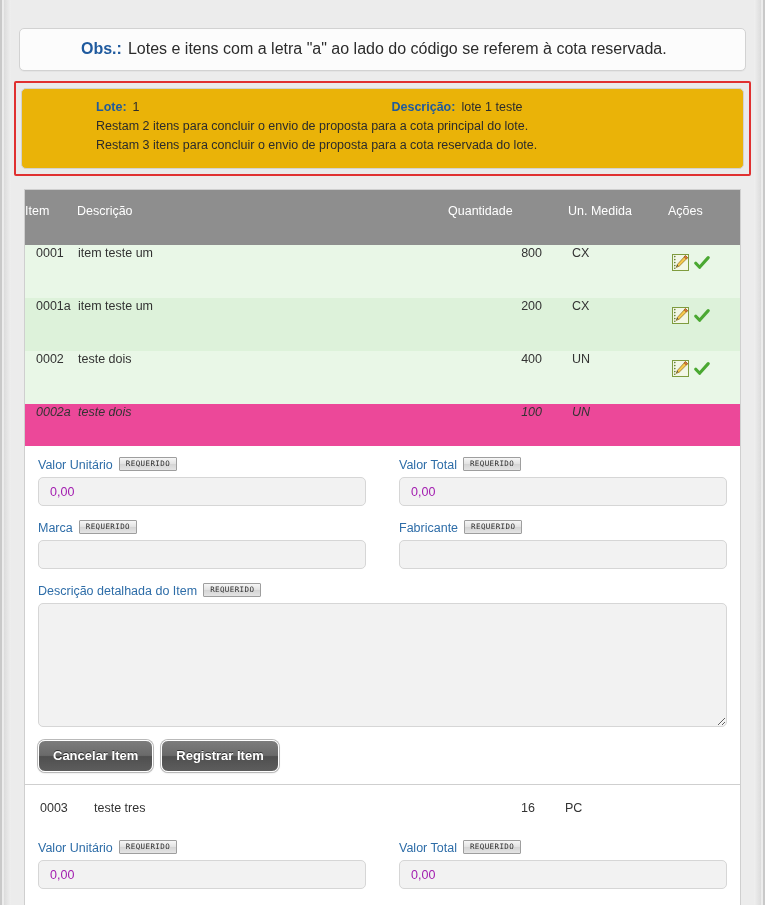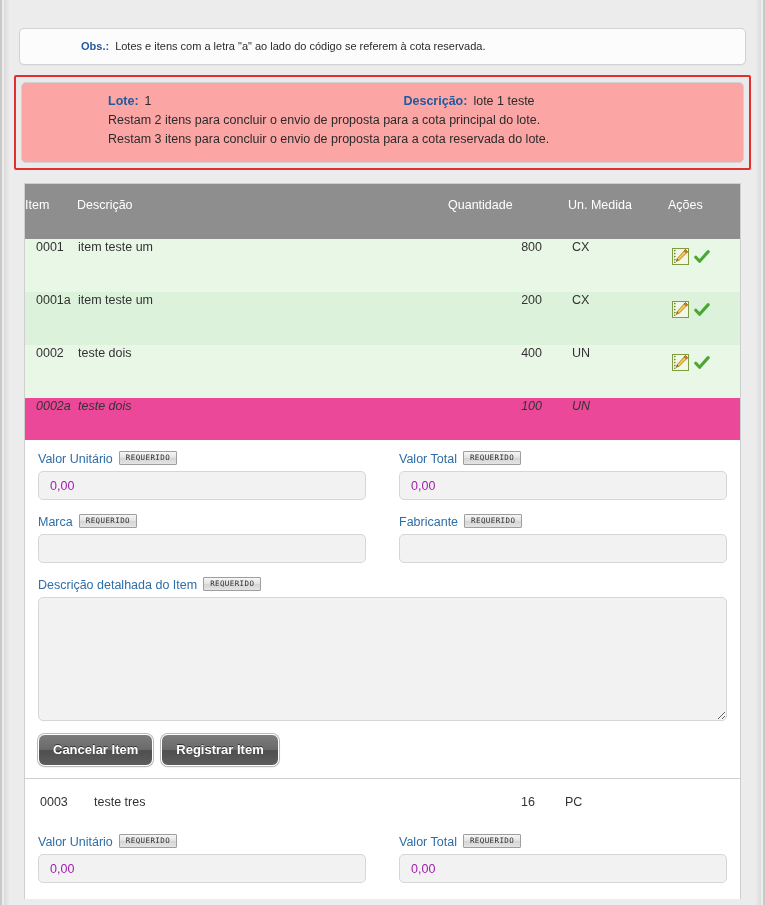--- a/index.html
+++ b/index.html
@@ -50,43 +50,43 @@
   .obs-panel {
     margin: 28px 8px 0 8px;
     background: #fcfcfc;
     border: 1px solid #d2d2d2;
     border-radius: 5px;
     padding: 11px 14px 12px 14px;
     box-shadow: 0 1px 0 rgba(0,0,0,0.03);
   }
   .obs-line {
     padding-left: 47px;
-    font-size: 11px;
+    font-size: 16px;
     color: #2b2b2b;
     white-space: nowrap;
   }
   .obs-label {
     color: #1f5a9e;
     font-weight: bold;
     margin-right: 6px;
   }
 
   
   .lot-wrap {
     margin: 10px 3px 0 3px;
     border: 2px solid #e03030;
     background: #eaeaea;
     padding: 5px;
     border-radius: 2px;
   }
   .lot-panel {
-    background: #fca5a5;
+    background: #eab308;
     border: 1px solid #d2d2d2;
     border-radius: 5px;
-    padding: 11px 14px 13px 26px;
+    padding: 11px 14px 13px 14px;
   }
   .lot-head {
     padding-left: 60px;
     font-size: 12.5px;
     white-space: nowrap;
     margin-bottom: 3px;
   }
   .lot-head .k {
     color: #1f5a9e;
     font-weight: bold;

